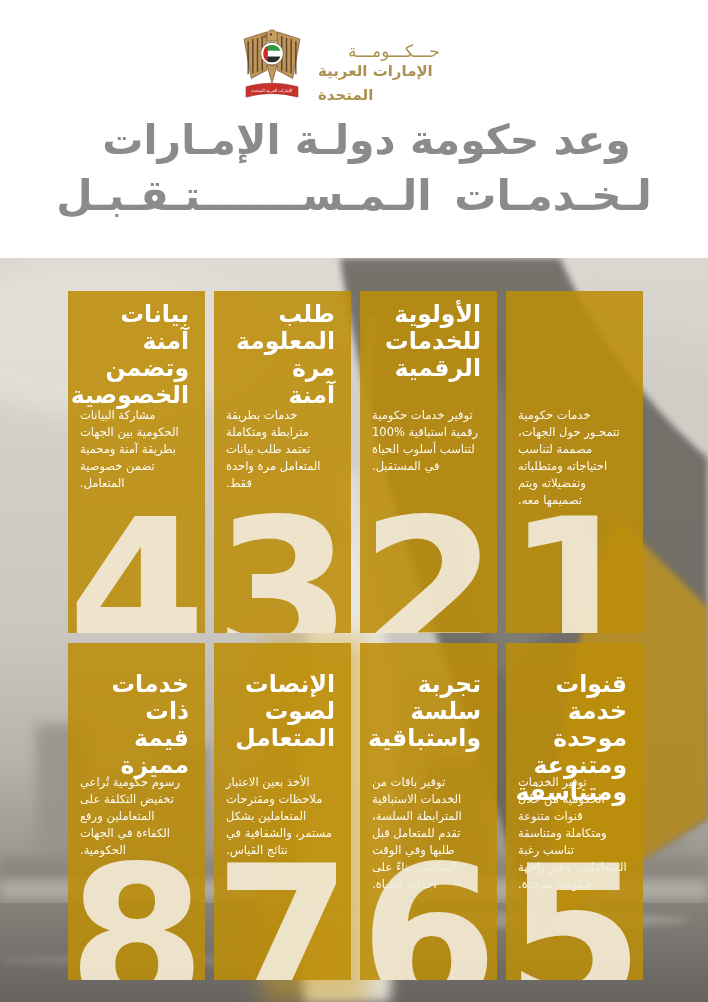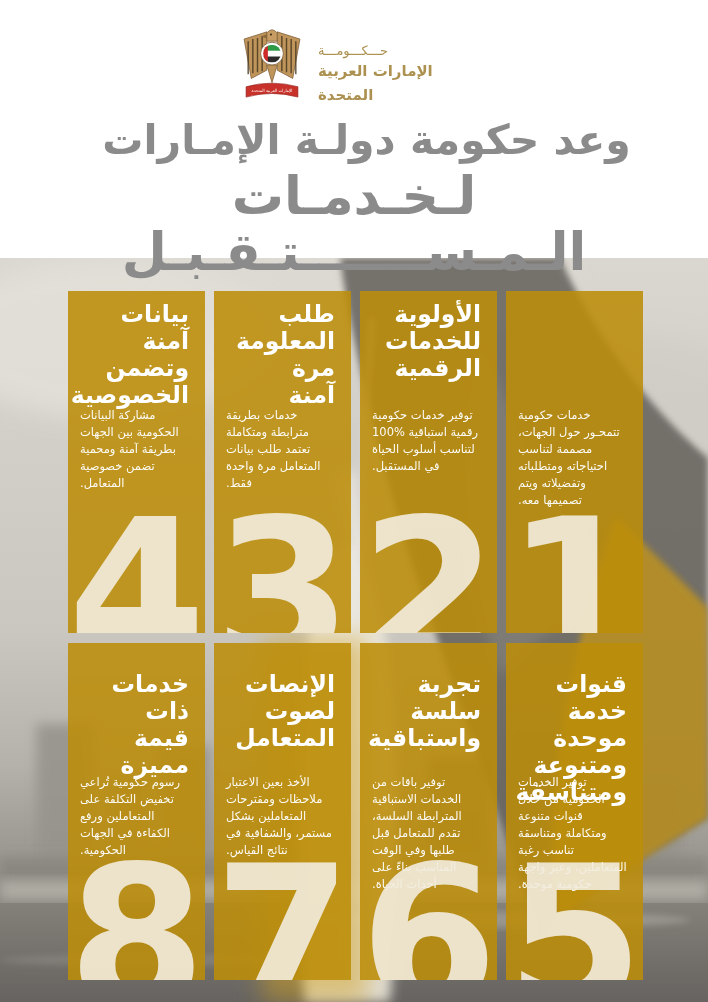--- a/index.html
+++ b/index.html
@@ -5,26 +5,26 @@
   html,body{margin:0;padding:0;}
   body{background:#e8e8e8;font-family:"DejaVu Sans",sans-serif;}
   .poster{
     position:relative;width:708px;height:1002px;margin:0 auto;
     background:#ffffff;overflow:hidden;direction:rtl;
   }
   
   .gov-logo{position:absolute;top:0;left:0;width:708px;height:115px;direction:ltr;}
   .emblem{position:absolute;left:243px;top:26px;width:58px;height:78px;}
   .logo-text{position:absolute;left:318px;top:43px;width:170px;text-align:left;direction:rtl;color:#ac9150;}
-  .logo-line1{font-size:13px;letter-spacing:0;line-height:16px;}
+  .logo-line1{font-size:17px;letter-spacing:0;line-height:16px;margin-left:30px;}
   .logo-line2{font-size:15px;font-weight:bold;line-height:24px;}
   
   .main-title{position:absolute;top:112px;left:0;width:708px;text-align:center;color:#8b8b8b;font-weight:bold;}
   .main-title .t1{font-size:41px;line-height:56px;padding-left:25px;}
-  .main-title .t2{font-size:52px;line-height:56px;word-spacing:8px;}
+  .main-title .t2{font-size:42px;line-height:56px;word-spacing:8px;}
   
   .photo{position:absolute;top:258px;left:0;width:708px;height:744px;overflow:hidden;}
   .photo svg{display:block;width:708px;height:744px;}
   
   .cards-row{position:absolute;left:68px;width:575px;display:flex;gap:9px;direction:rtl;}
   .row1{top:291px;height:342px;}
   .row2{top:643px;height:337px;}
   .card{
     position:relative;flex:1 1 0;overflow:hidden;
     background:rgba(188,141,9,0.88);

